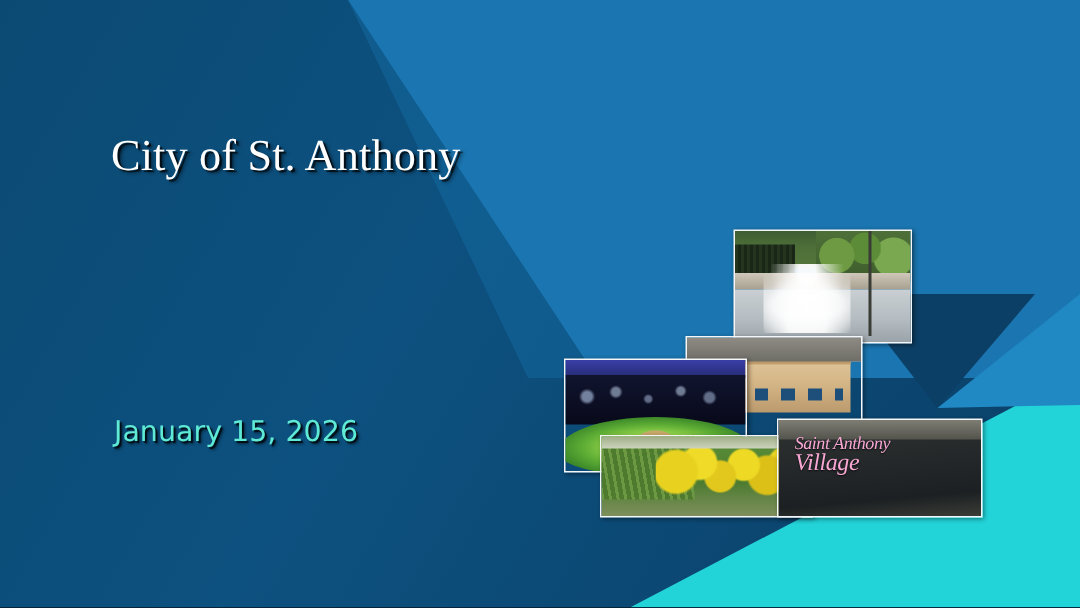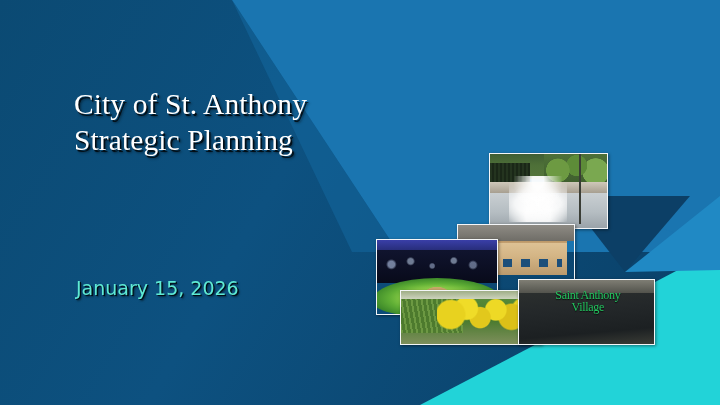--- a/index.html
+++ b/index.html
@@ -218,28 +218,28 @@
     position:absolute; inset:0;
     background: linear-gradient(175deg,#2f3330 0%, #24282a 45%, #1c2022 78%, #3a3c36 100%);
   }
   #photo-sign .gravel {
     position:absolute; left:0; bottom:0; right:0; height:20%;
     background: linear-gradient(180deg,#8d8b80,#5a5a52);
     opacity:.85;
   }
   #photo-sign .signtext {
     position:absolute; left:8%; top:14%; right:6%;
-    text-align:center;
-    color:#22c55e;
+    color:#f9a8d4;
     font-family:"Liberation Serif","DejaVu Serif",serif;
+    font-style:italic;
     line-height:1.0;
     text-shadow: 0 1px 1px rgba(0,0,0,.8);
   }
   #photo-sign .signtext .l1 { font-size:12px; letter-spacing:-0.3px; }
-  #photo-sign .signtext .l2 { font-size:12px; letter-spacing:-0.3px; }
+  #photo-sign .signtext .l2 { font-size:16px; letter-spacing:-0.3px; }
 </style>
 </head>
 <body>
 
 <div id="slide">
 
   <div class="bg-layer" style="background: linear-gradient(120deg,#0b4a73 0%, #0d5180 40%, #0a3f66 100%);"></div>
 
   <svg class="bg-layer" viewBox="0 0 720 405" preserveAspectRatio="none">
     <polygon points="232,0 720,0 720,252 398,252" fill="#1a75b0"></polygon>
@@ -254,21 +254,20 @@
     <polygon points="625,272 420,405 220,405 625,272" fill="#0b3f63" opacity="0.0"></polygon>
   </svg>
 
   <svg class="bg-layer" viewBox="0 0 720 405" preserveAspectRatio="none">
     <polygon points="625,272 420,405 180,405 420,272" fill="#0b3f63" opacity="0.0"></polygon>
     <polygon points="0,0 232,0 0,0" fill="none"></polygon>
   </svg>
 
   <div id="title-block">
     <div class="line">City of St. Anthony</div>
-    <div class="line">Strategic Planning</div>
   </div>
 
   <div id="date-text">January 15, 2026</div>
 
   <div id="photo-collage">
 
     <div class="photo" id="photo-fountain">
       <div class="px sky"></div>
       <div class="px trees"></div>
       <div class="px fence"></div>

